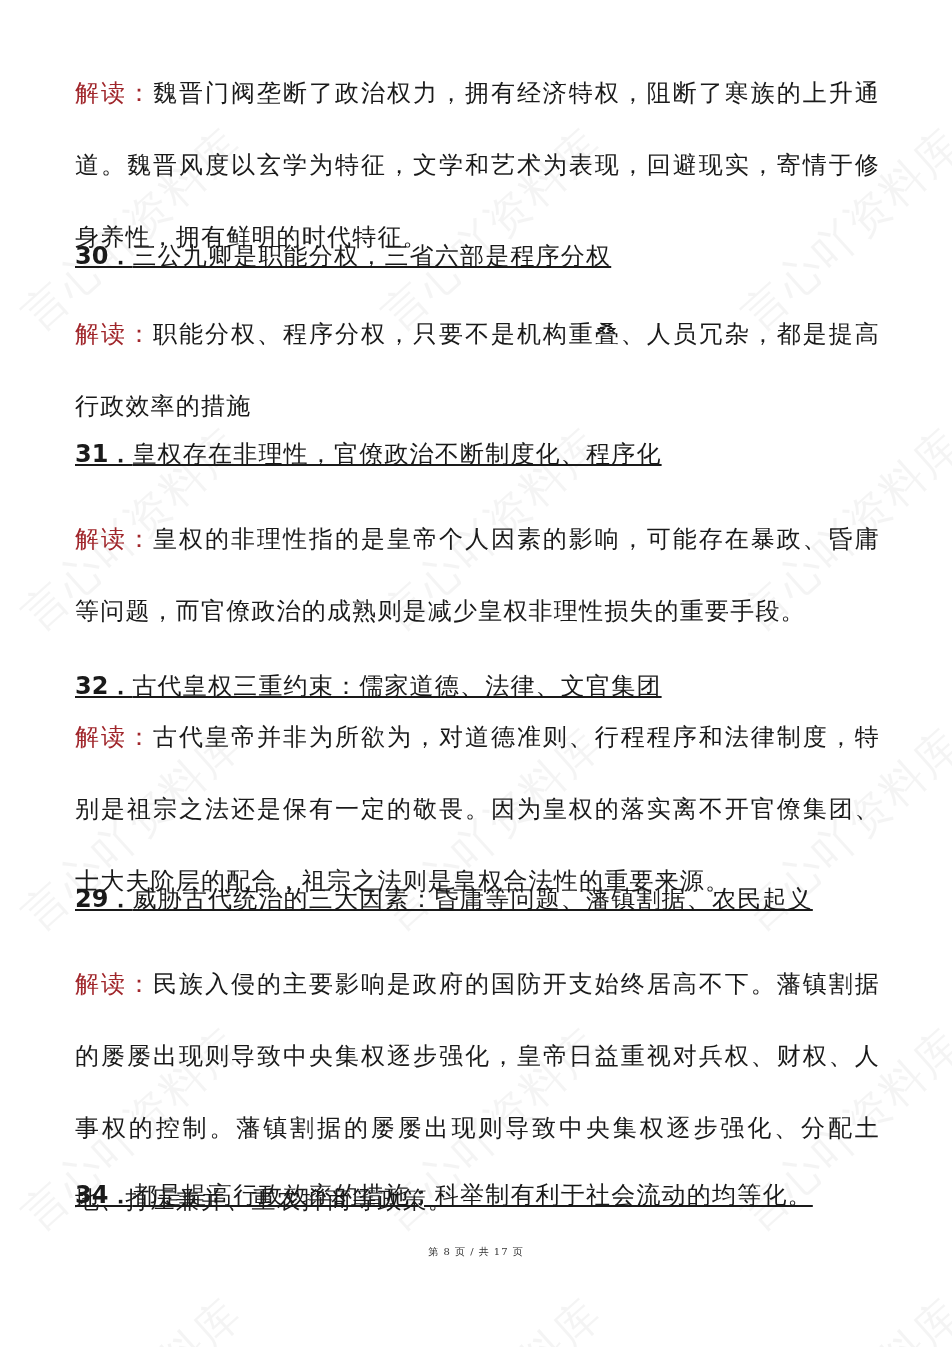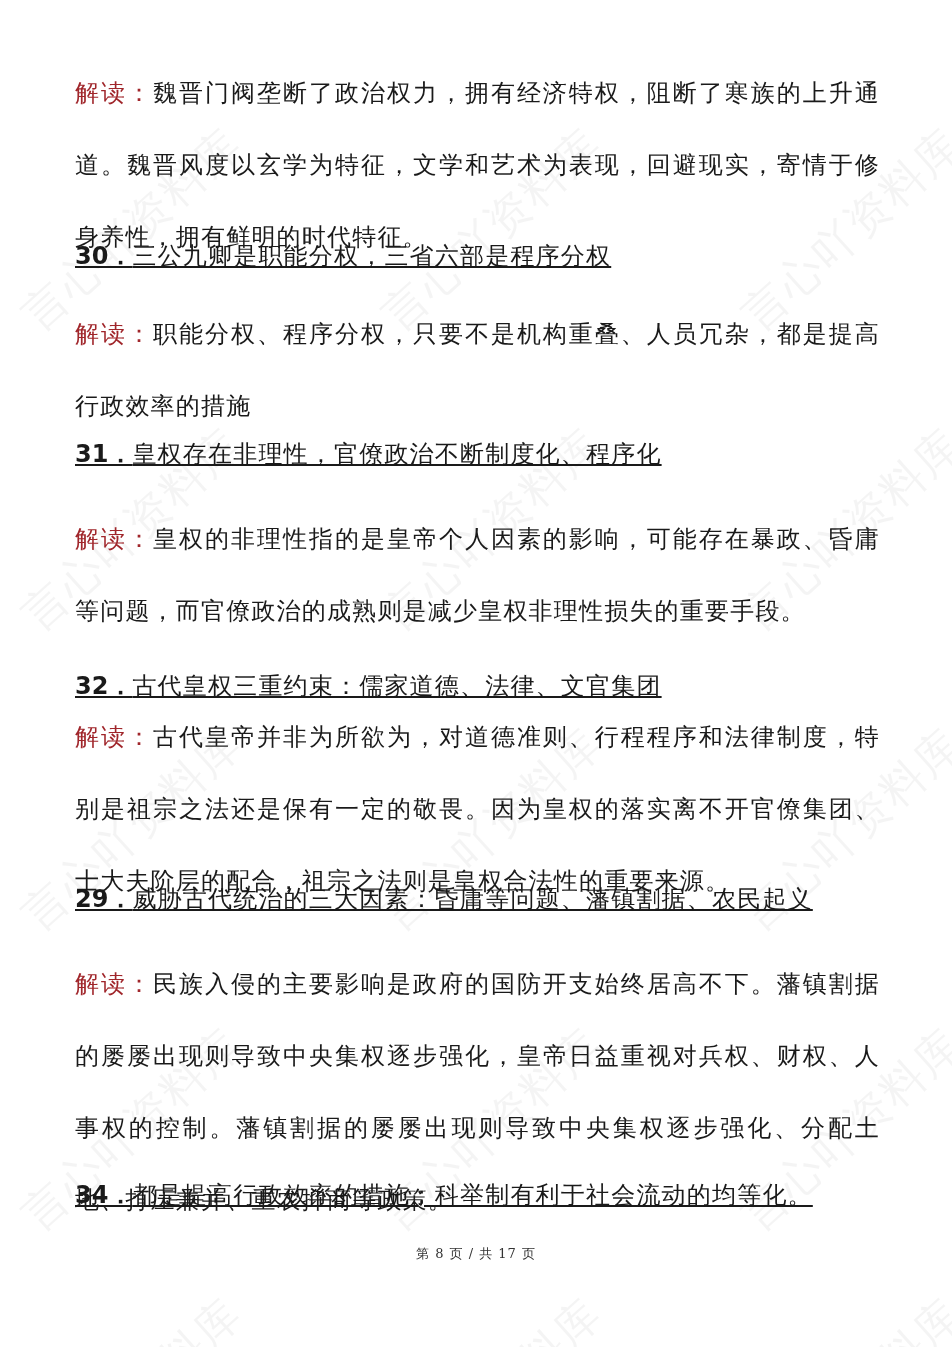--- a/index.html
+++ b/index.html
@@ -13,21 +13,21 @@
       color: rgba(0,0,0,0.045); transform: rotate(-42deg); transform-origin: left top;
       white-space: nowrap; letter-spacing: 2px;
     }
     .content { position: absolute; left: 75px; top: 0; width: 805px; z-index: 1; }
     .para { position: absolute; left: 0; width: 805px; font-size: 24px; line-height: 72px; letter-spacing: 1.2px; text-align: justify; }
     .label { color: #a0262b; }
     .heading { position: absolute; left: 0; width: 805px; font-size: 24px; line-height: 30px; letter-spacing: 1.2px; text-decoration: underline; }
     .num { font-family: "DejaVu Sans", "Liberation Sans", sans-serif; font-weight: bold; letter-spacing: 0; }
     .footer {
       position: absolute; left: 0; width: 952px; top: 1245px; text-align: center;
-      font-size: 13px; color: #333; letter-spacing: 1px; z-index: 1;
+      font-size: 10px; color: #333; letter-spacing: 1px; z-index: 1;
     }
   </style>
 </head>
 <body>
 
 <div class="watermarks">
   <span class="wm" style="left:10px;top:300px">言心吖资料库</span>
   <span class="wm" style="left:370px;top:300px">言心吖资料库</span>
   <span class="wm" style="left:730px;top:300px">言心吖资料库</span>
   <span class="wm" style="left:10px;top:600px">言心吖资料库</span>

